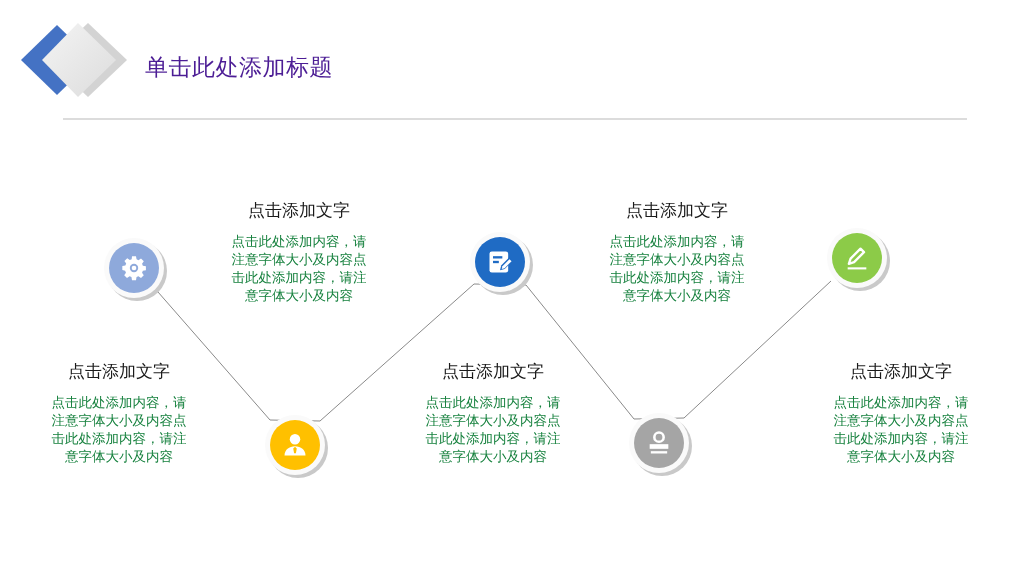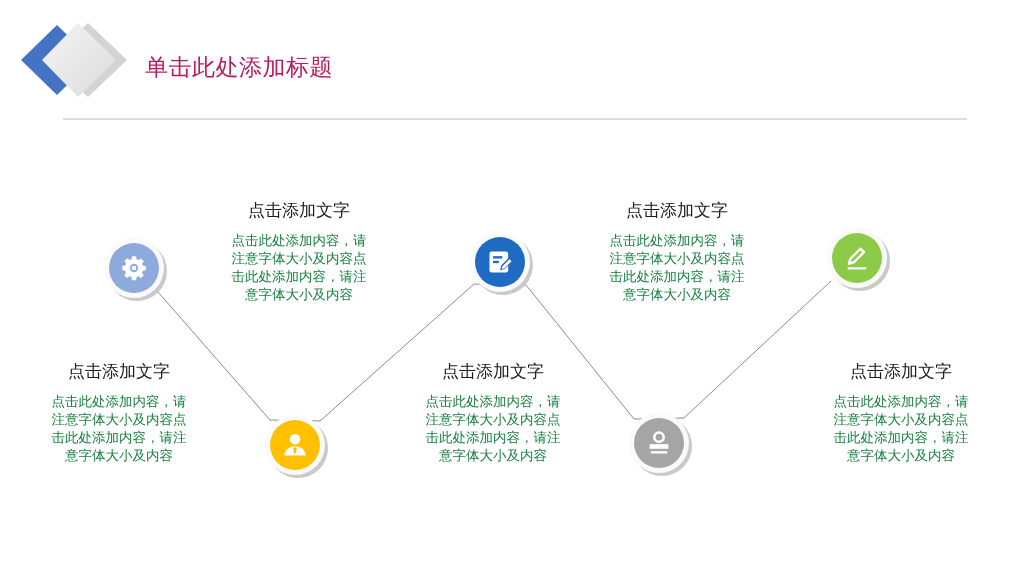--- a/index.html
+++ b/index.html
@@ -1,28 +1,28 @@
 <!DOCTYPE html>
 <html><head>
 <meta charset="utf-8">
 <style>
   html, body { margin:0; padding:0; }
   body { width:1024px; height:576px; background:#ffffff; position:relative; overflow:hidden;
          font-family:"DejaVu Sans","Liberation Sans",sans-serif; }
   .logo { position:absolute; left:0; top:0; width:140px; height:110px; }
-  .page-title { position:absolute; left:145px; top:52px; font-size:23px; color:#be185d; letter-spacing:0.5px; }
+  .page-title { position:absolute; left:145px; top:52px; font-size:23px; color:#4c1d95; letter-spacing:0.5px; }
   .title-rule { position:absolute; left:63px; top:118px; width:904px; height:2px; background:#dcdcdc; }
   .connectors { position:absolute; left:0; top:0; width:1024px; height:576px; }
   .node { position:absolute; width:60px; height:60px; }
   .node .shadow { position:absolute; left:3px; top:3px; width:60px; height:60px; border-radius:50%; background:#c9c9c9; }
   .node .disc { position:absolute; left:0; top:0; width:60px; height:60px; border-radius:50%; background:#fafafa; }
   .node .core { position:absolute; left:5px; top:5px; width:50px; height:50px; border-radius:50%;
                 display:flex; align-items:center; justify-content:center; }
   .node svg { width:28px; height:28px; }
-  .text-block { position:absolute; width:160px; text-align:center;font-family:Liberation Serif, serif; }
+  .text-block { position:absolute; width:160px; text-align:center; }
   .text-block .heading { font-size:17px; color:#1a1a1a; margin-bottom:10px; }
   .text-block .body { font-size:13.5px; color:#15803d; line-height:18px; }
 </style>
 </head>
 <body>
 
 <svg class="logo" viewBox="0 0 140 110">
   <defs>
     <linearGradient id="lg" x1="0" y1="0" x2="1" y2="1">
       <stop offset="0" stop-color="#f4f4f4"></stop>

